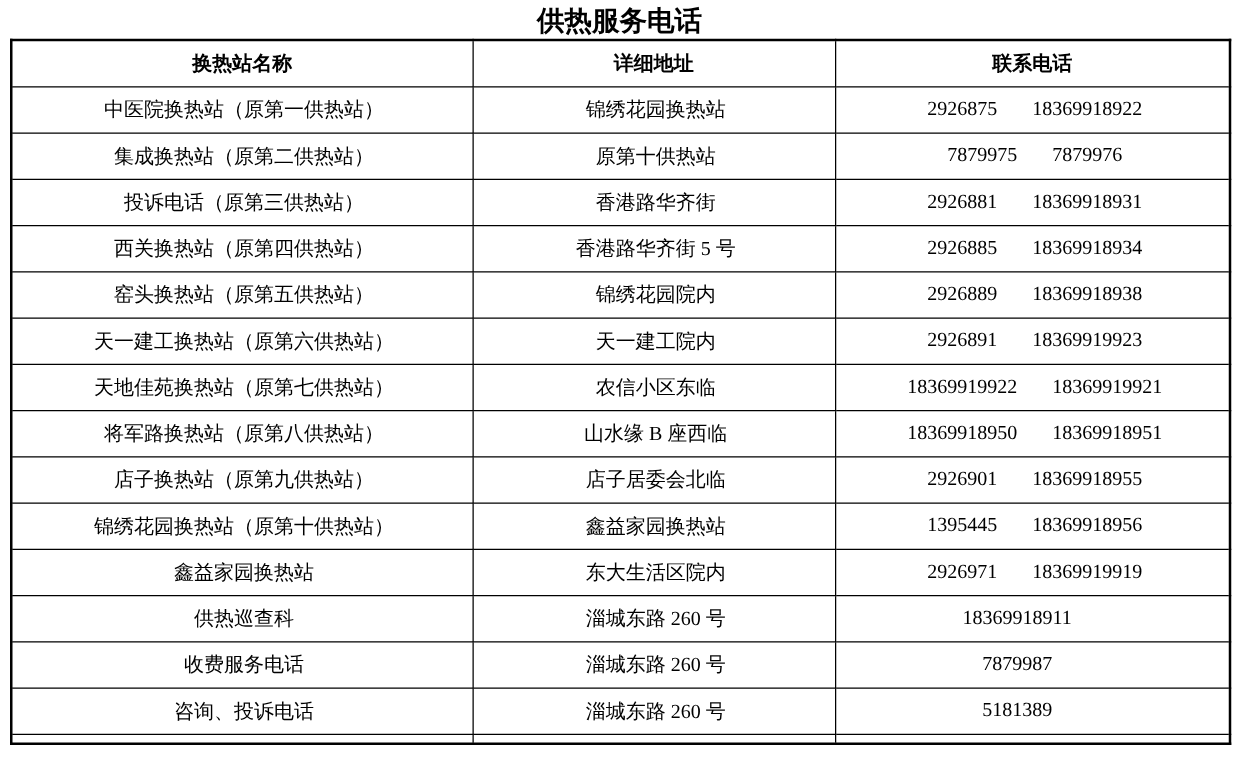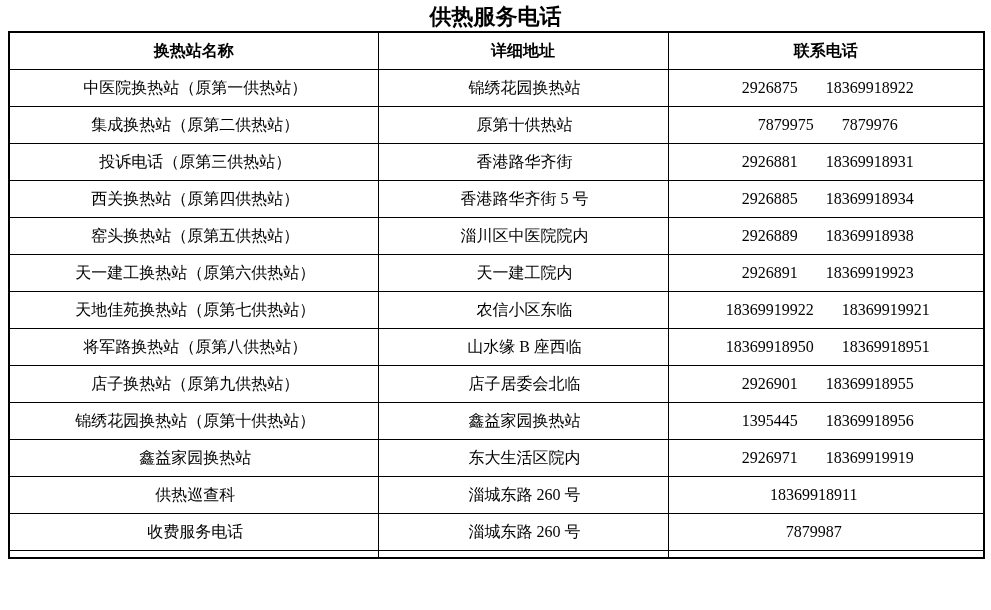--- a/index.html
+++ b/index.html
@@ -96,21 +96,21 @@
         <td>香港路华齐街</td>
         <td class="phone-cell"><span class="phone-primary">2926881</span><span>18369918931</span></td>
       </tr>
       <tr>
         <td>西关换热站（原第四供热站）</td>
         <td>香港路华齐街 5 号</td>
         <td class="phone-cell"><span class="phone-primary">2926885</span><span>18369918934</span></td>
       </tr>
       <tr>
         <td>窑头换热站（原第五供热站）</td>
-        <td>淄川区中医院院内</td>
+        <td>锦绣花园院内</td>
         <td class="phone-cell"><span class="phone-primary">2926889</span><span>18369918938</span></td>
       </tr>
       <tr>
         <td>天一建工换热站（原第六供热站）</td>
         <td>天一建工院内</td>
         <td class="phone-cell"><span class="phone-primary">2926891</span><span>18369919923</span></td>
       </tr>
       <tr>
         <td>天地佳苑换热站（原第七供热站）</td>
         <td>农信小区东临</td>
@@ -139,20 +139,25 @@
       <tr>
         <td>供热巡查科</td>
         <td>淄城东路 260 号</td>
         <td class="phone-cell"><span class="phone-primary">18369918911</span><span></span></td>
       </tr>
       <tr>
         <td>收费服务电话</td>
         <td>淄城东路 260 号</td>
         <td class="phone-cell"><span class="phone-primary">7879987</span><span></span></td>
       </tr>
+      <tr>
+        <td>咨询、投诉电话</td>
+        <td>淄城东路 260 号</td>
+        <td class="phone-cell"><span class="phone-primary">5181389</span><span></span></td>
+      </tr>
       <tr class="stub-row">
         <td></td>
         <td></td>
         <td></td>
       </tr>
     </tbody>
   </table>
 </div>
 
 </body></html>

